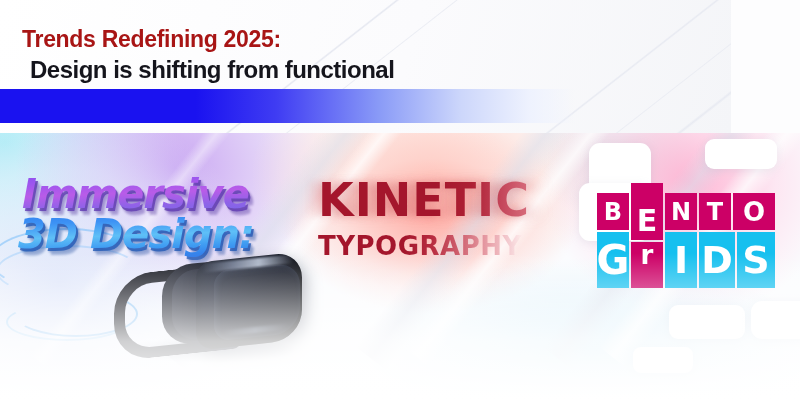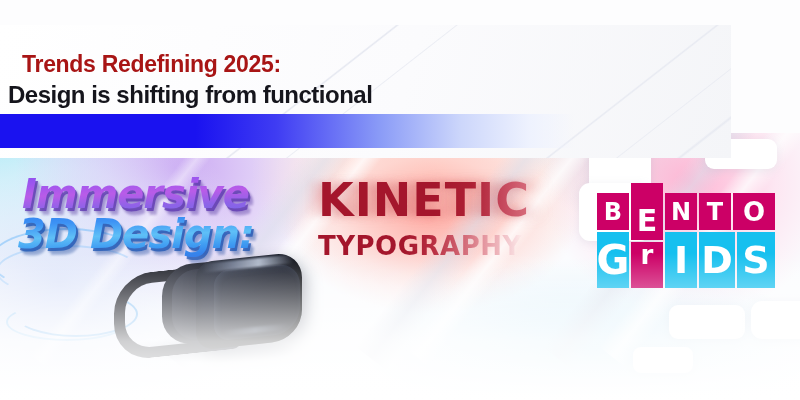--- a/index.html
+++ b/index.html
@@ -20,21 +20,20 @@
 
   
   .header {
     position: absolute;
     left: 0; top: 0;
     width: 731px;
     height: 133px;
     background: linear-gradient(105deg,#ffffff 0%,#fbfbfd 55%,#f4f5f8 100%);
     overflow: hidden;
     z-index: 30;
-    margin-top: 25px;
   }
   .hdr-streak {
     position: absolute;
     background: linear-gradient(90deg, rgba(255,255,255,0) 0%, rgba(225,228,238,.85) 50%, rgba(255,255,255,0) 100%);
     transform: rotate(52deg);
     transform-origin: center;
     pointer-events: none;
   }
   .hdr-s1 { left: 300px; top: -60px; width: 3px; height: 270px; }
   .hdr-s2 { left: 360px; top: -70px; width: 2px; height: 290px; opacity:.7;}
@@ -46,21 +45,21 @@
     position: absolute;
     left: 22px; top: 26px;
     font-size: 23px;
     font-weight: bold;
     letter-spacing: -0.3px;
     color: #a81515;
     white-space: nowrap;
   }
   .line-black {
     position: absolute;
-    left: 8px; top: 56px;
+    left: 30px; top: 56px;
     font-size: 24px;
     font-weight: bold;
     letter-spacing: -0.5px;
     color: #15151c;
     white-space: nowrap;
   }
   .blueband {
     position: absolute;
     left: 0; top: 89px;
     width: 575px;

